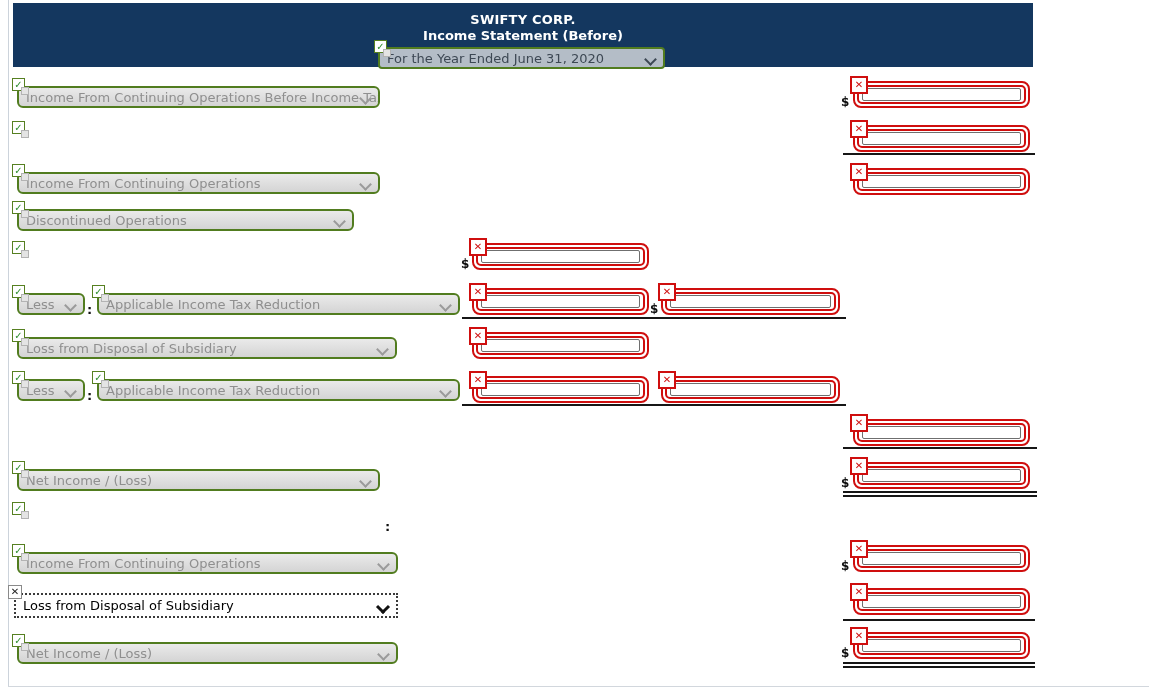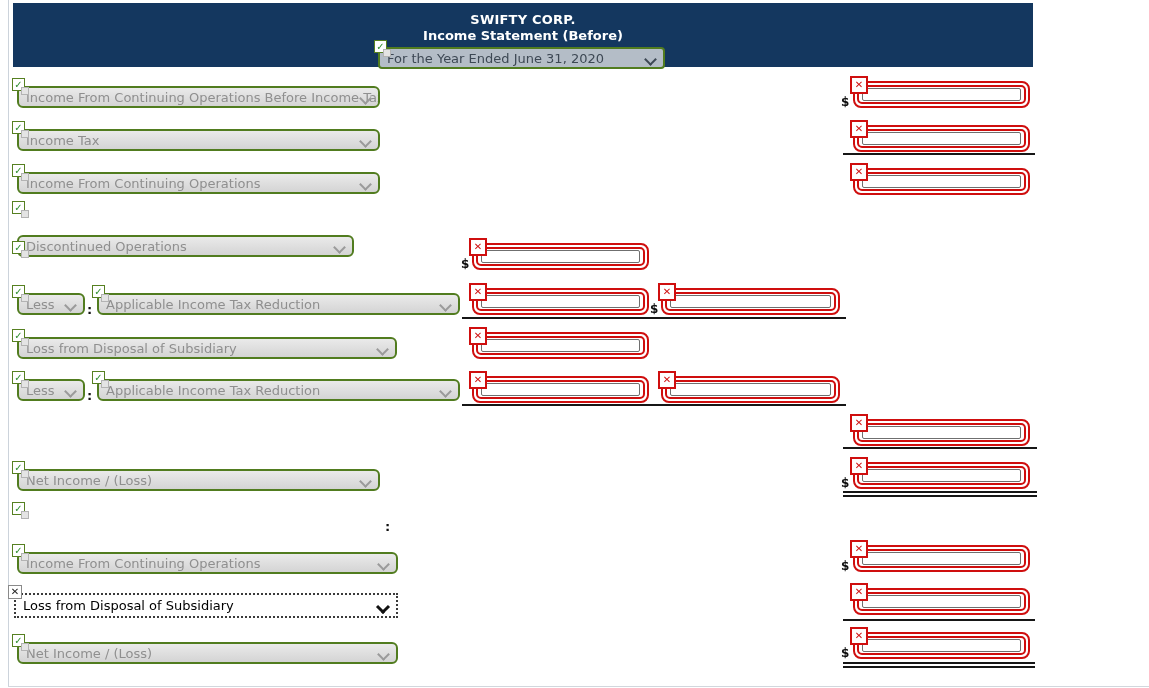--- a/index.html
+++ b/index.html
@@ -80,45 +80,41 @@
   </div>
   <div class="xb" style="left:850px;top:76px;"><span>✕</span></div>
   <div class="dollar" style="left:841px;top:95px;">$</div>
   <div class="rin" style="left:853px;top:81px;">
       <div class="in2">
         <input type="text" value="" style="">
       </div>
     </div>
 
   <div class="cb" style="left:12px;top:121px;"><i>✓</i><span class="fold"></span></div>
-  <div class="dd" style="left:17px;top:129px;width:363px;">
-    <span>Income Tax</span>
-      <span class="chev"></span>
-  </div>
   <div class="xb" style="left:850px;top:120px;"><span>✕</span></div>
   <div class="rin" style="left:853px;top:125px;">
       <div class="in2">
         <input type="text" value="" style="">
       </div>
     </div>
 
   <div class="cb" style="left:12px;top:164px;"><i>✓</i><span class="fold"></span></div>
   <div class="dd" style="left:17px;top:172px;width:363px;">
     <span>Income From Continuing Operations</span>
       <span class="chev"></span>
   </div>
   <div class="xb" style="left:850px;top:163px;"><span>✕</span></div>
   <div class="rin" style="left:853px;top:168px;">
       <div class="in2">
         <input type="text" value="" style="">
       </div>
     </div>
 
   <div class="cb" style="left:12px;top:201px;"><i>✓</i><span class="fold"></span></div>
-  <div class="dd" style="left:17px;top:209px;width:337px;margin-top:26px;">
+  <div class="dd" style="left:17px;top:209px;width:337px;">
     <span>Discontinued Operations</span>
       <span class="chev"></span>
   </div>
 
   <div class="cb" style="left:12px;top:241px;"><i>✓</i><span class="fold"></span></div>
   <div class="xb" style="left:469px;top:238px;"><span>✕</span></div>
   <div class="dollar" style="left:461px;top:257px;">$</div>
   <div class="rin" style="left:472px;top:243px;">
       <div class="in2">
         <input type="text" value="" style="">

